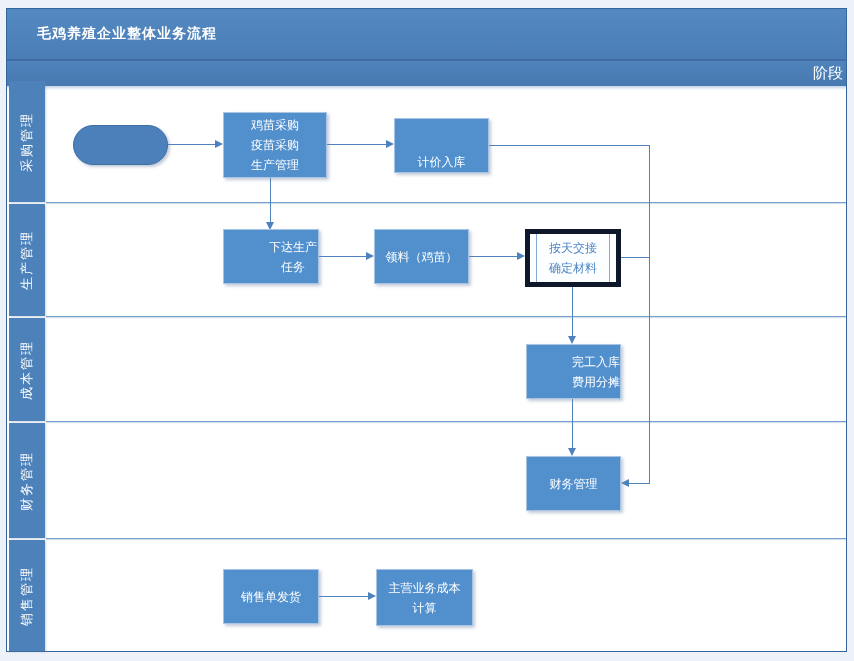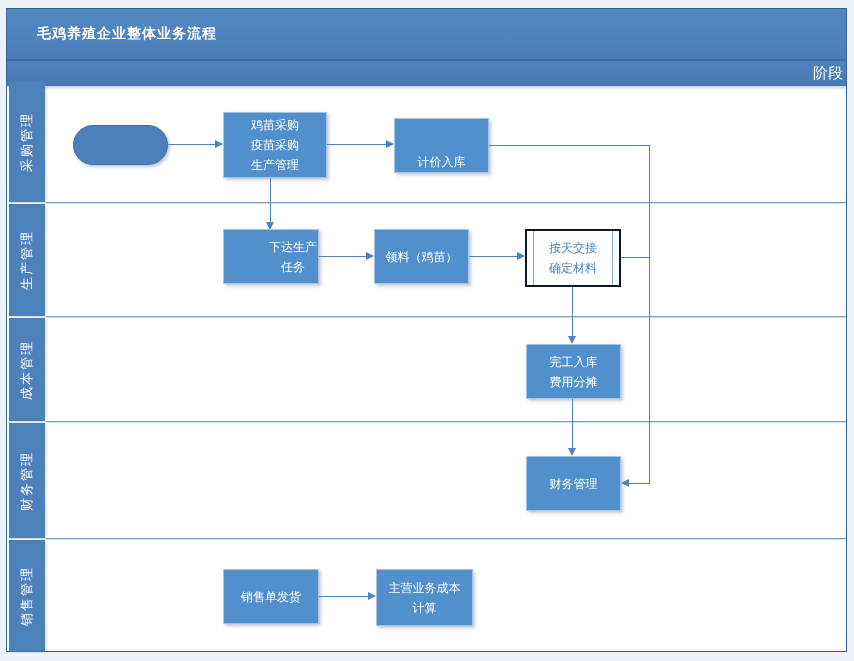--- a/index.html
+++ b/index.html
@@ -57,21 +57,21 @@
     text-align:center;
     box-shadow:2px 2px 3px rgba(120,140,170,.45);
   }
   .node span{display:block;}
   .pill{
     position:absolute;background:#4c80ba;border:1px solid #3d6fa5;
     border-radius:20px;box-sizing:border-box;
     box-shadow:2px 2px 3px rgba(120,140,170,.45);
   }
   .subprocess{
-    background:#fdfeff;border:2px solid #0f172a;
+    background:#fdfeff;border:5px solid #0f172a;
     color:#4b86c5;box-shadow:none;
   }
   .sub-stripe{
     position:absolute;top:0;bottom:0;width:1px;background:#84aad4;
   }
   .sub-stripe.l{left:6px;} .sub-stripe.r{right:6px;}
   
   .hline,.vline{position:absolute;background:#4e82bd;}
   .hline{height:1px;} .vline{width:1px;}
   .arr-r{position:absolute;width:0;height:0;
@@ -169,21 +169,21 @@
     <span>领料（鸡苗）</span>
   </div>
 
   <div class="node subprocess" style="left:518px;top:220px;width:96px;height:58px;">
     <div class="sub-stripe l"></div>
     <div class="sub-stripe r"></div>
     <span>按天交接</span>
     <span>确定材料</span>
   </div>
 
-  <div class="node" style="left:519px;top:335px;width:95px;height:55px;">
+  <div class="node" style="left:519px;top:335px;width:95px;height:55px;align-items:flex-end;">
     <span>完工入库</span>
     <span>费用分摊</span>
   </div>
 
   <div class="node" style="left:519px;top:447px;width:95px;height:55px;">
     <span>财务管理</span>
   </div>
 
   <div class="node" style="left:216px;top:560px;width:96px;height:55px;">
     <span>销售单发货</span>

